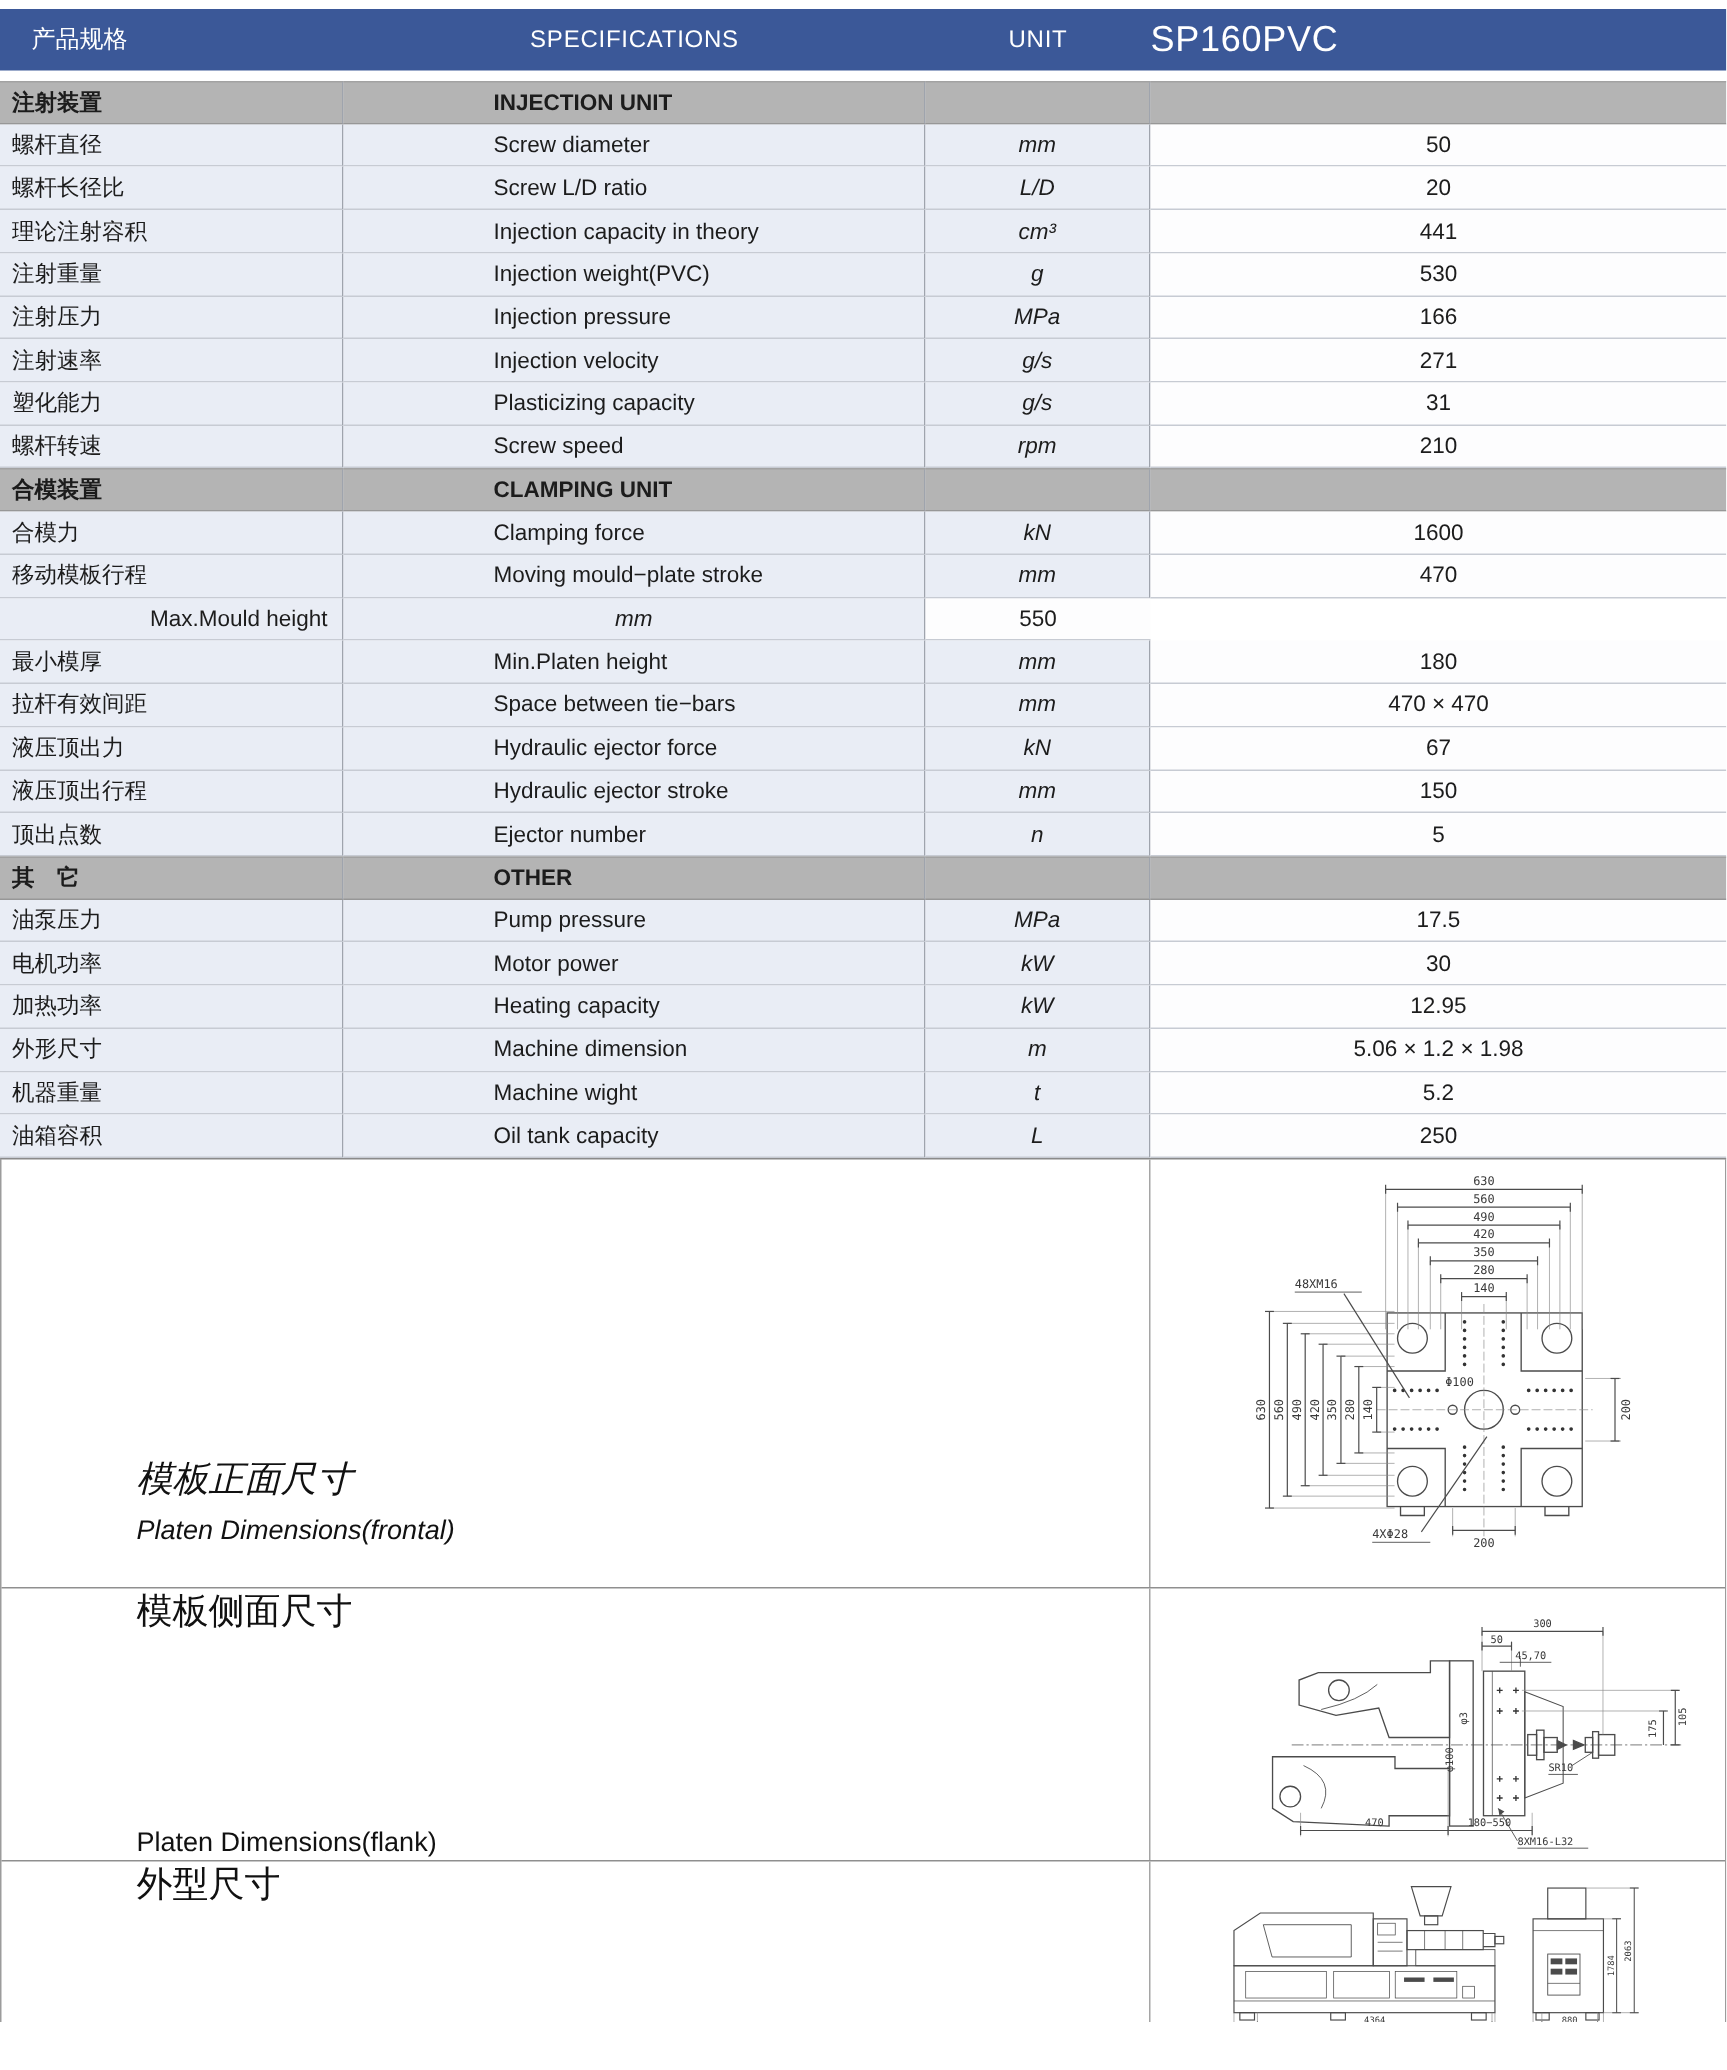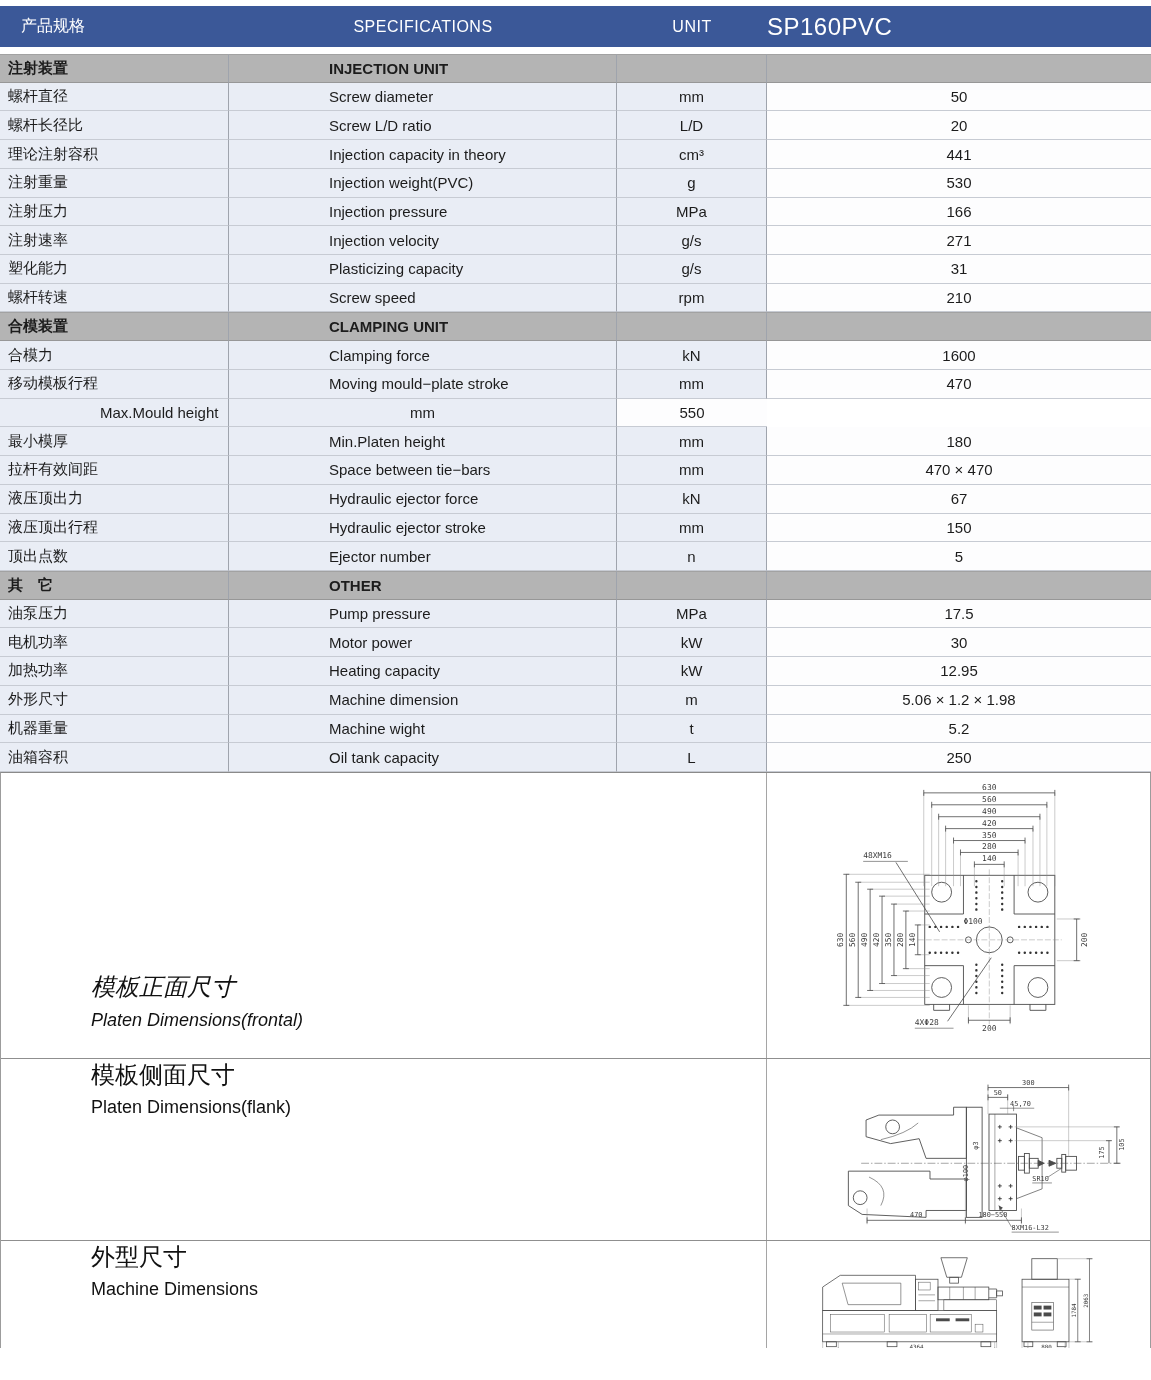--- a/index.html
+++ b/index.html
@@ -11,34 +11,34 @@
   .topbar .h1{padding-left:21px;font-size:16px;}
   .topbar .h2,.topbar .h3{text-align:center;font-size:16px;letter-spacing:.5px;}
   .topbar .h4{text-align:left;font-size:24px;font-weight:normal;letter-spacing:.5px;}
   
   .spec-table{position:absolute;top:54px;left:0;width:1151px;}
   .trow{display:grid;grid-template-columns:229px 388px 150px 384px;height:28.72px;box-sizing:border-box;}
   .c{box-sizing:border-box;display:flex;align-items:center;font-size:15px;
      border-bottom:1px solid #c7cbd3;overflow:hidden;white-space:nowrap;}
   .c1{padding-left:8px;border-right:1px solid #9fa4ad;}
   .c2{padding-left:100px;border-right:1px solid #9fa4ad;}
-  .c3{justify-content:center;border-right:1px solid #9fa4ad;}
+  .c3{justify-content:center;border-right:1px solid #9fa4ad;font-style:italic;}
   .c4{justify-content:center;}
   .data .c1,.data .c2,.data .c3{background:#e9edf5;}
   .data .c4{background:#fdfdfe;}
   .sec .c{background:#b4b4b4;font-weight:bold;border-bottom:1px solid #979797;border-top:1px solid #a2a2a2;}
   
   .diagram-area{position:absolute;top:772px;left:0;width:1151px;height:608px;box-sizing:border-box;
                 border-top:1px solid #8a8a8a;border-bottom:2px solid #6f6f6f;
                 border-left:1px solid #9c9c9c;border-right:1px solid #9c9c9c;}
   .drow{display:flex;box-sizing:border-box;border-bottom:1px solid #8f8f8f;}
   .drow:last-child{border-bottom:none;}
   .drow-1{height:286px;} .drow-2{height:182px;} .drow-3{height:139px;}
   .dlabel{width:766px;box-sizing:border-box;border-right:1px solid #a5a5a5;
-          display:flex;flex-direction:column;justify-content:flex-start;padding-left:90px;color:#111;}
+          display:flex;flex-direction:column;justify-content:space-between;padding-left:90px;color:#111;}
   .drow-1 .dlabel{justify-content:flex-end;padding-bottom:26px;font-style:italic;}
   .dlabel .cn{font-size:24px;line-height:1.35;}
   .dlabel .en{font-size:18px;line-height:1.35;margin-top:4px;}
   .dcanvas{flex:1;display:flex;align-items:center;justify-content:center;}
   svg{display:block;}
   svg text{font-family:"DejaVu Sans Mono","Liberation Mono",monospace;fill:#3a3a3a;stroke:none;}
 </style>
 </head>
 <body>
 

